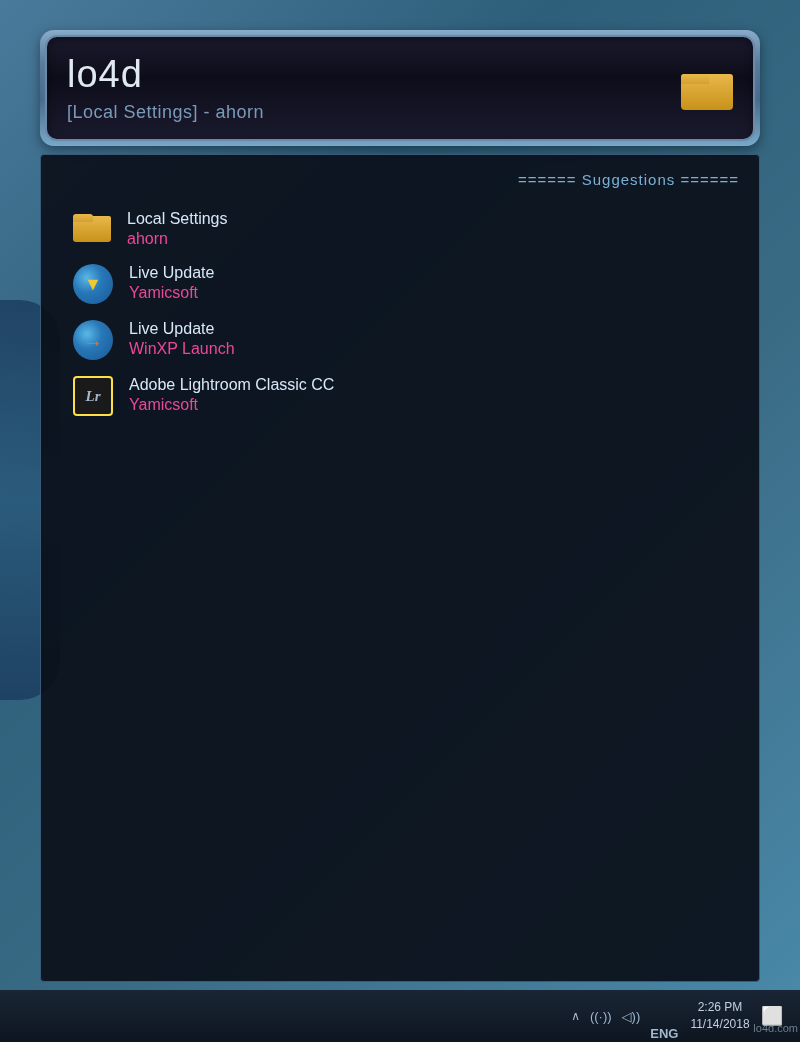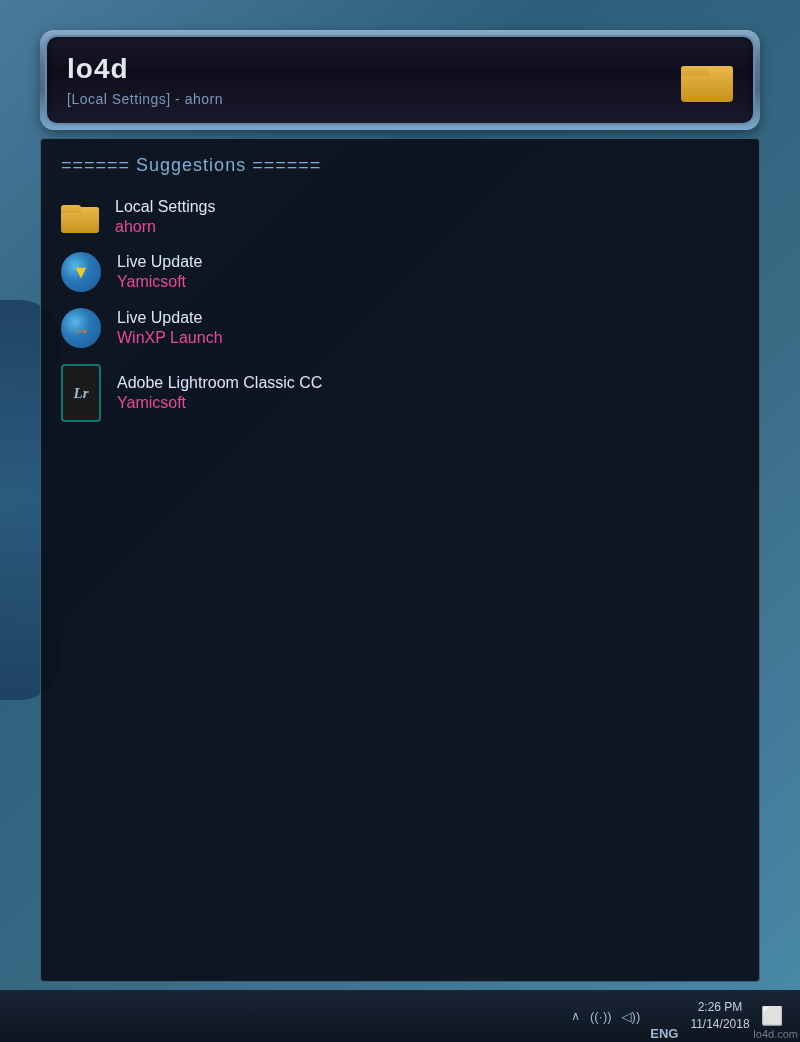--- a/index.html
+++ b/index.html
@@ -49,28 +49,28 @@
       min-height: 90px;
     }
 
     .search-text-area {
       display: flex;
       flex-direction: column;
       gap: 6px;
     }
 
     .search-query {
-      font-size: 28px;
-      font-weight: 700;
+      font-size: 38px;
+      font-weight: 400;
       color: #e0e8f0;
       letter-spacing: 1px;
     }
 
     .search-subtitle {
-      font-size: 14px;
+      font-size: 18px;
       color: #7a9ab8;
       letter-spacing: 0.5px;
     }
 
     
     .folder-icon-large {
       width: 52px;
       height: 44px;
       position: relative;
       flex-shrink: 0;
@@ -101,31 +101,30 @@
     
     .results-panel {
       background: rgba(10, 15, 25, 0.92);
       border: 1px solid #3a5a7a;
       border-radius: 4px;
       padding: 16px 0;
       flex: 1;
     }
 
     .suggestions-header {
-      text-align: left;
+      text-align: right;
       color: #7ab0d4;
-      font-size: 18px;
+      font-size: 15px;
       padding: 0 20px 14px;
       letter-spacing: 1px;
     }
 
     .result-item {
       display: flex;
-      align-items: center;
-      padding: 8px 20px;
+      padding: 8px 32px;
       gap: 16px;
       cursor: pointer;
       transition: background 0.1s;
     }
 
     
     .folder-icon-small {
       width: 38px;
       height: 32px;
       position: relative;
@@ -211,23 +210,23 @@
 
     .fileopt-icon::before {
       content: '◈';
       color: #c8f0a0;
       font-size: 20px;
     }
 
     
     .lightroom-icon {
       width: 40px;
-      height: 58px;
+      height: 40px;
       background: #1a1a1a;
-      border: 2px solid #0f766e;
+      border: 2px solid #fde047;
       border-radius: 4px;
       display: flex;
       align-items: center;
       justify-content: center;
       flex-shrink: 0;
       color: #a0b8d0;
       font-size: 15px;
       font-weight: bold;
       font-style: italic;
       font-family: Georgia, serif;
@@ -302,21 +301,21 @@
     }
 
     .taskbar-notification {
       font-size: 18px;
       color: #a0b8d0;
     }
 
     
     .watermark {
       position: absolute;
-      bottom: 2px;
+      bottom: 8px;
       right: 2px;
       color: rgba(200,220,240,0.5);
       font-size: 11px;
     }
 
     
     .search-wrapper {
       padding: 5px;
       background: linear-gradient(180deg, #8aabca 0%, #5a7a9a 30%, #4a6a8a 60%, #7aaaca 100%);
       border-radius: 14px;

